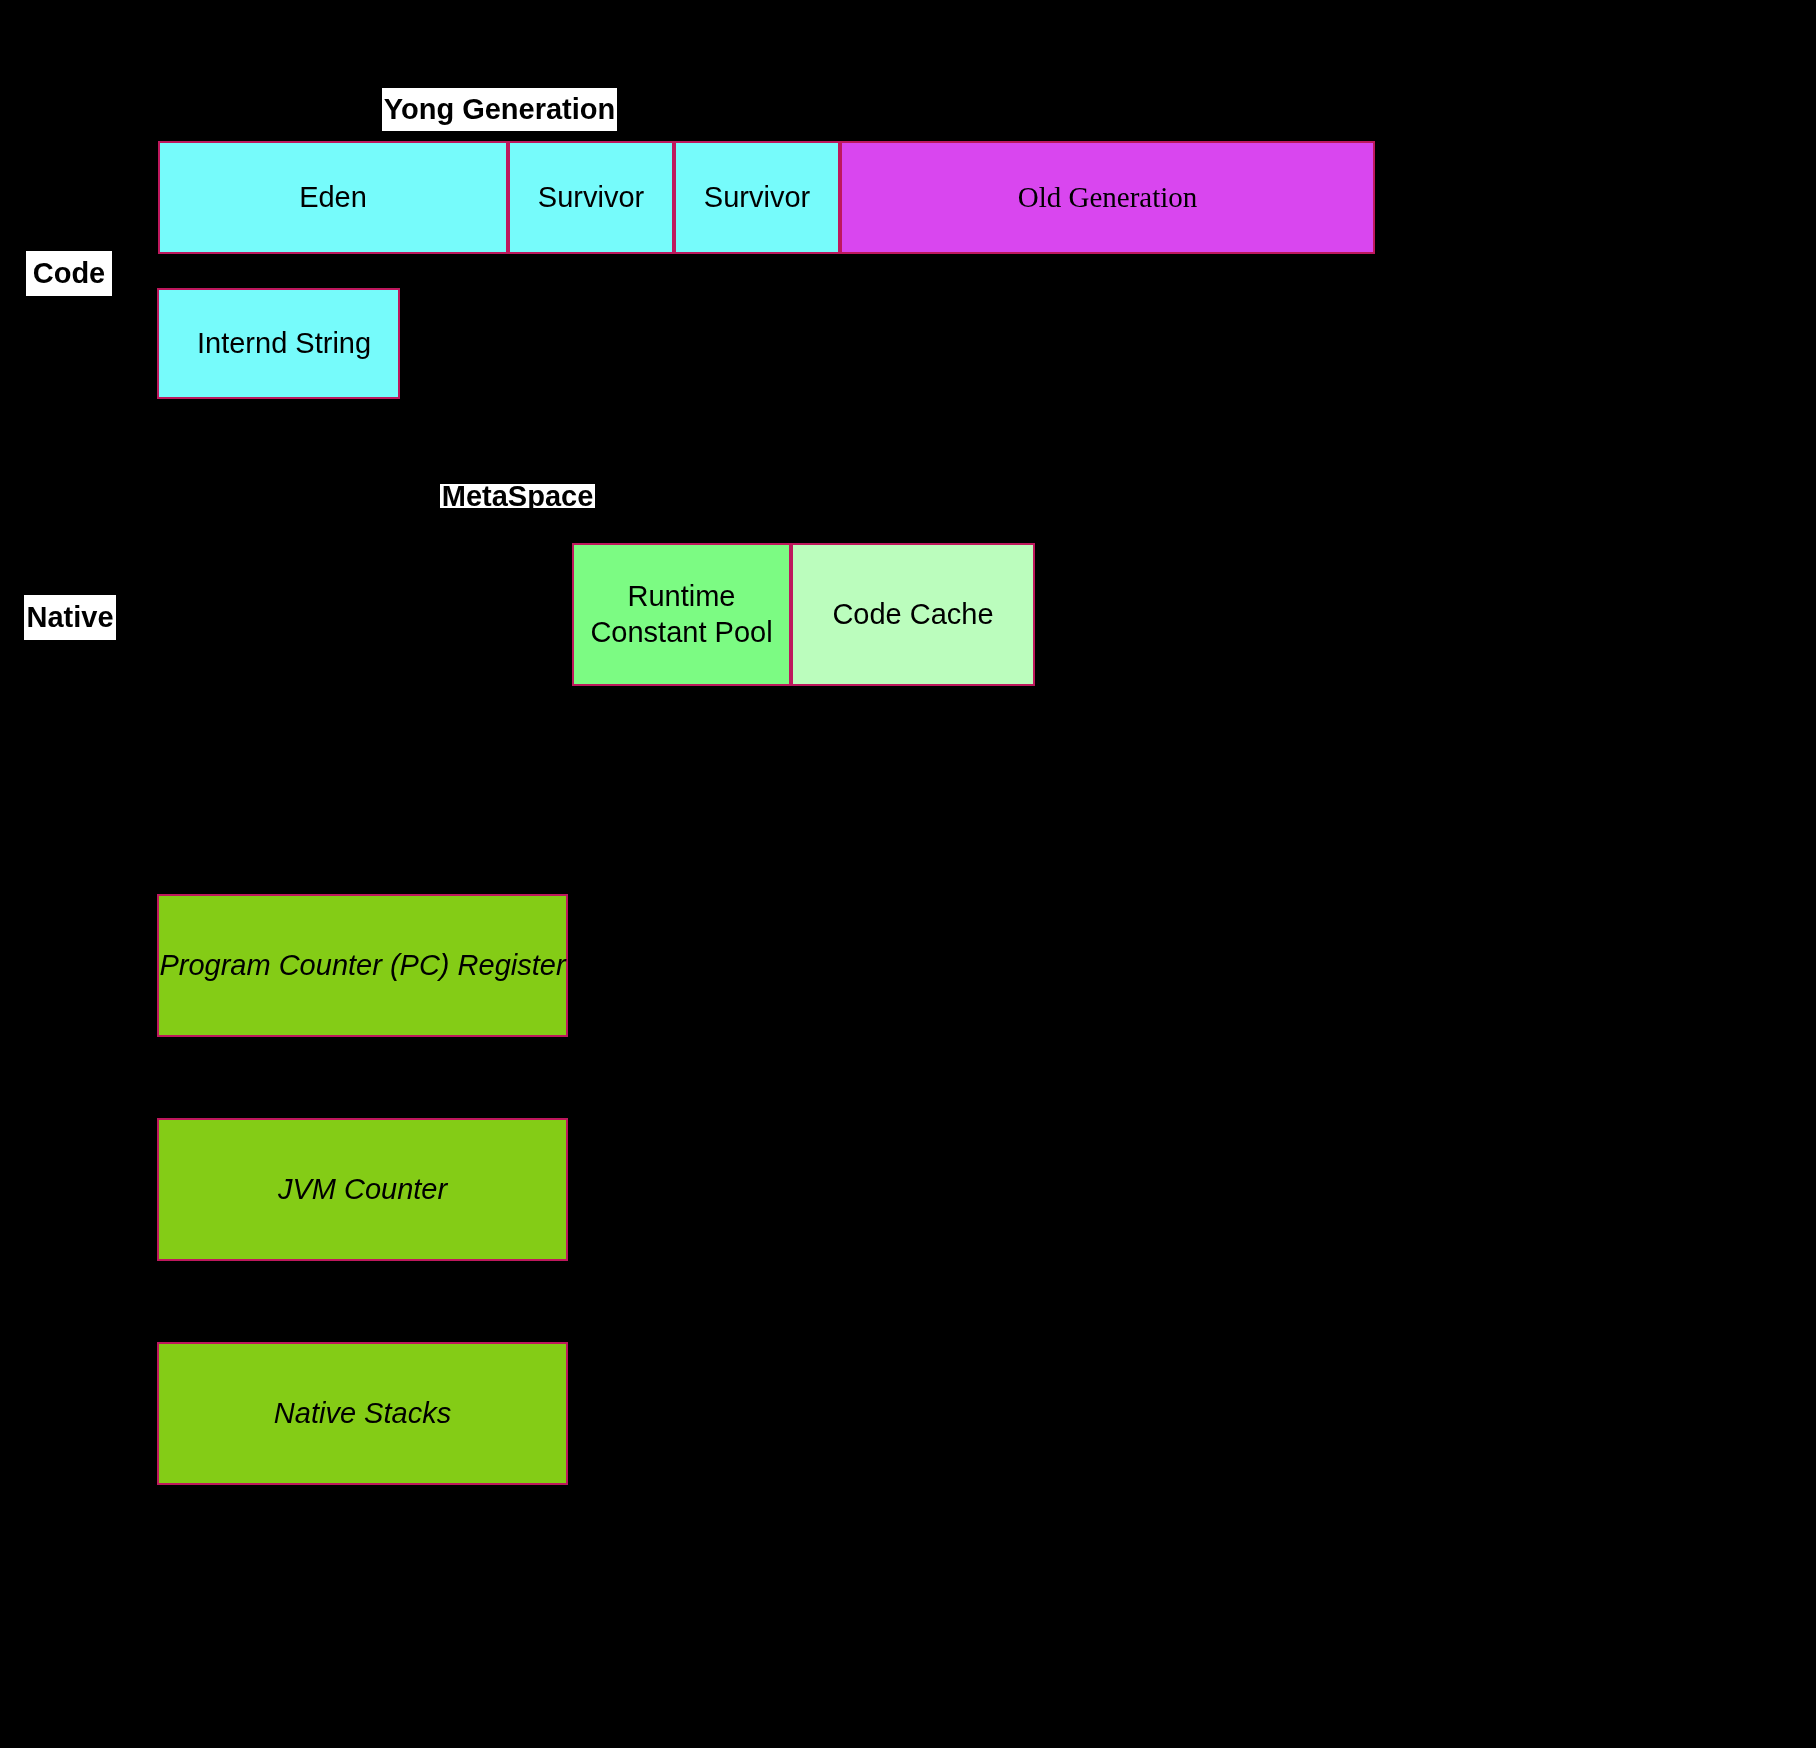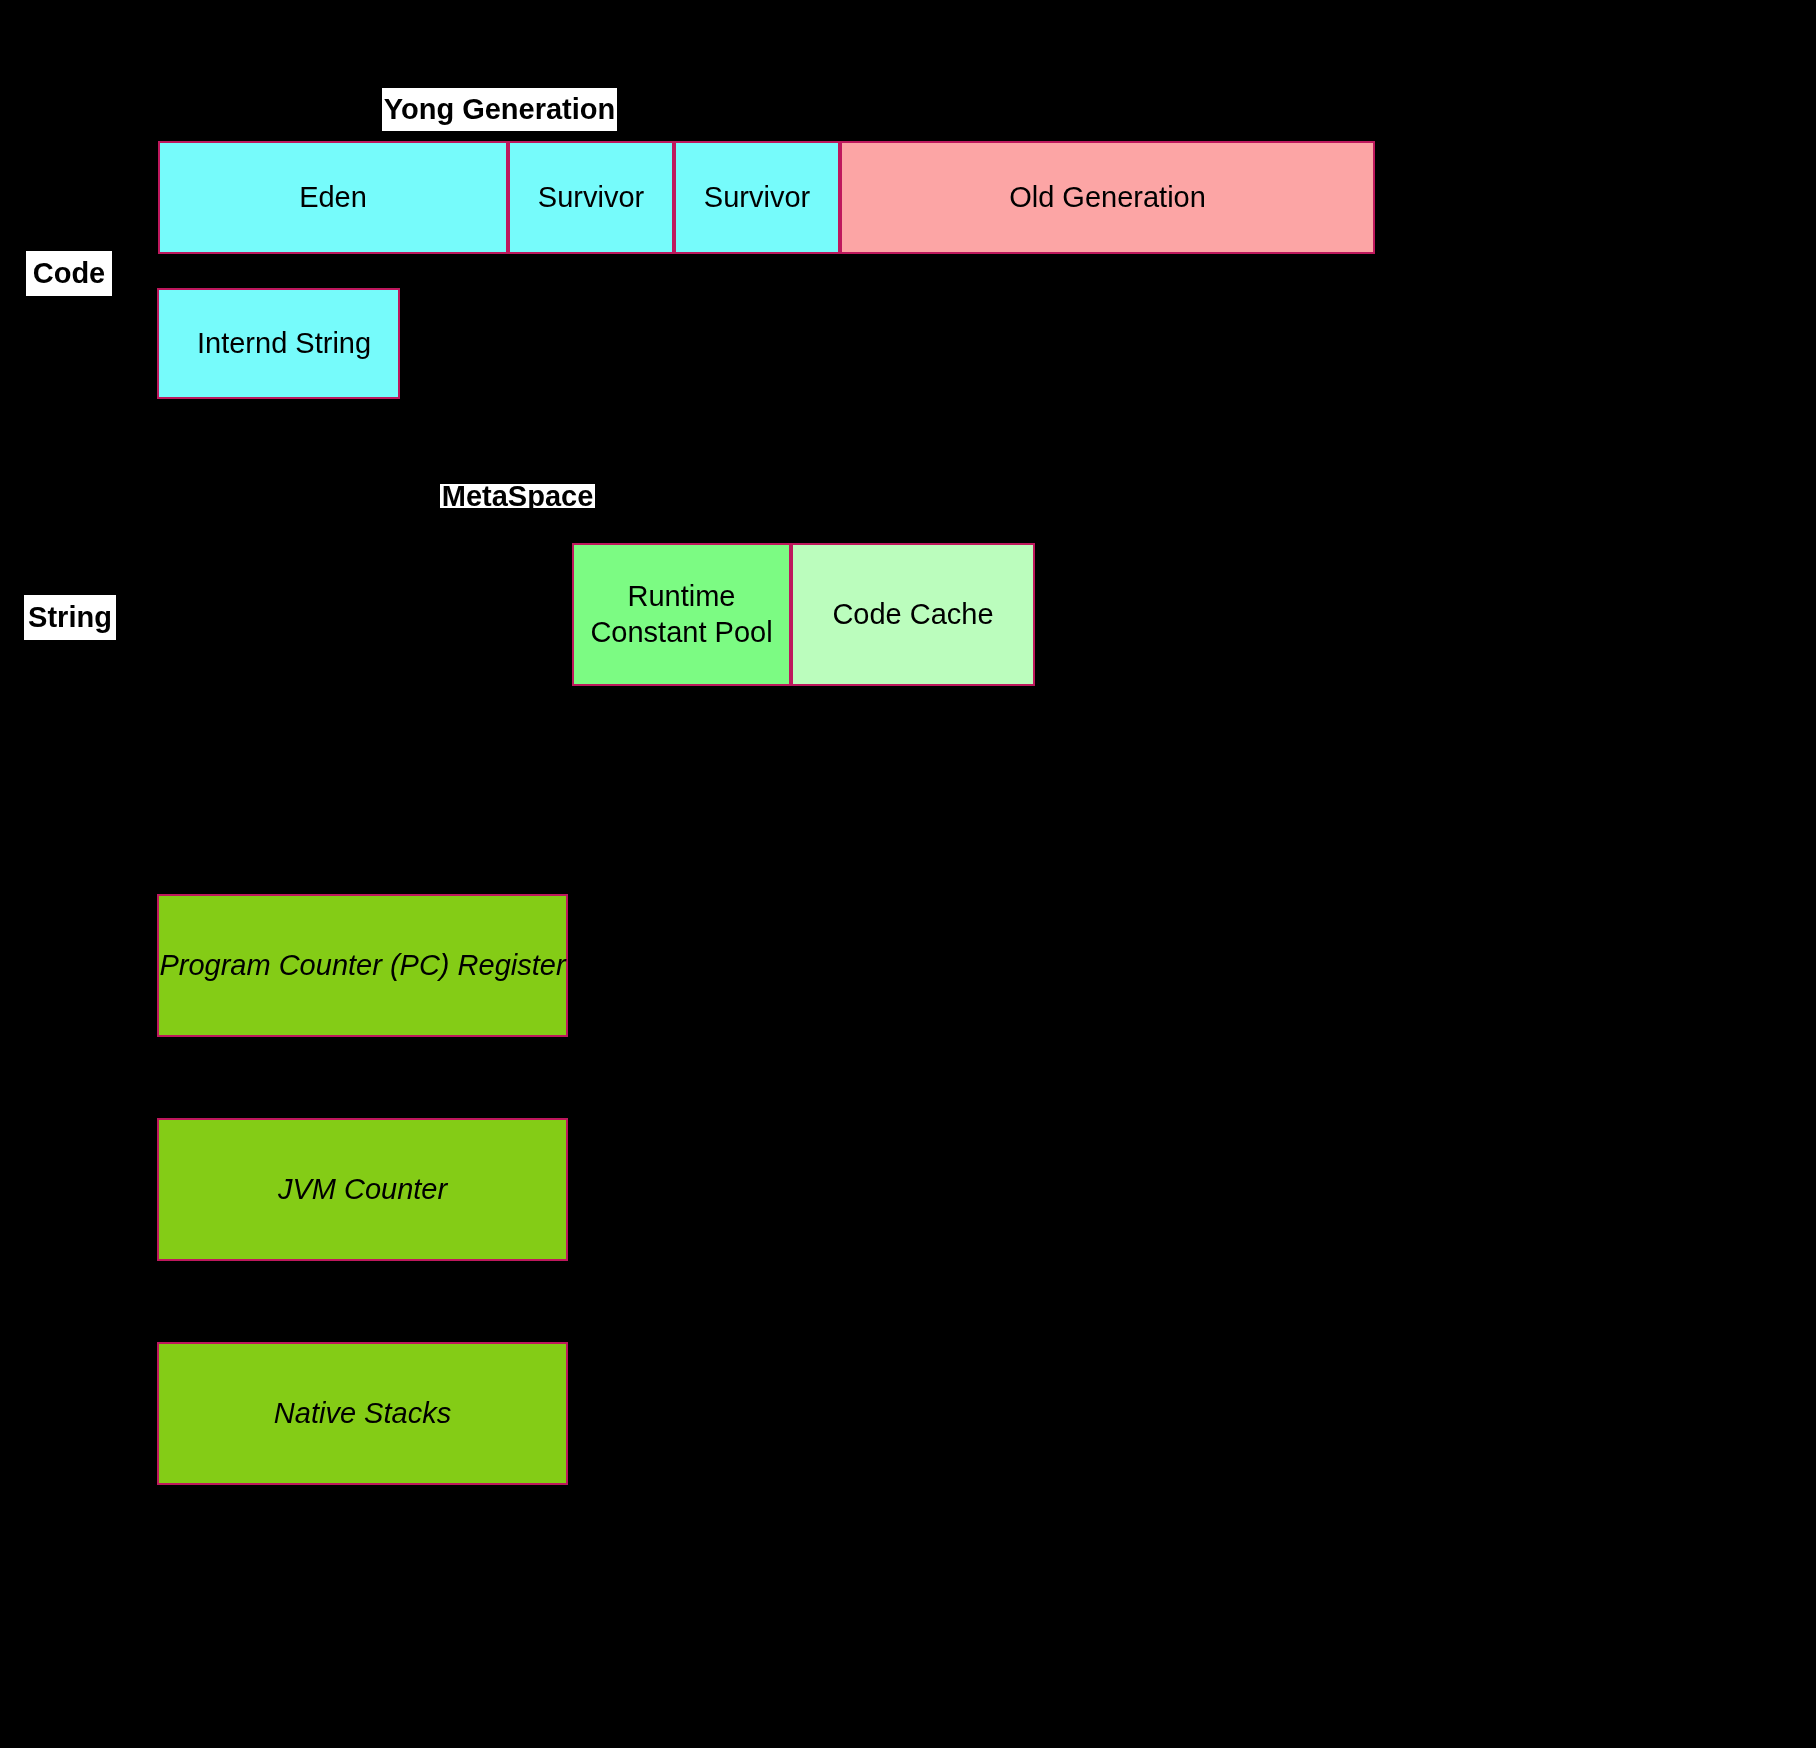--- a/index.html
+++ b/index.html
@@ -36,21 +36,21 @@
     font-weight: bold;
     font-size: 29px;
     display: flex;
     align-items: center;
     justify-content: center;
     padding: 8px 12px;
     white-space: nowrap;
   }
   .cyan   { background: #76fbfb; }
   .lcyan  { background: #84cc16; font-style: italic; }
-  .red    { background: #fca5a5; }
+  .red    { background: #d946ef; font-family: Liberation Serif, serif; }
   .green  { background: #7cfb83; }
   .lgreen { background: #bbfdbd; }
 </style>
 </head>
 <body>
 
 <div id="canvas">
 
   <div class="tag" style="left:382px; top:88px; width:235px; height:43px;">Yong Generation</div>
 
@@ -61,21 +61,21 @@
   <div class="box cyan" style="left:508px; top:141px; width:166px; height:113px;">Survivor</div>
 
   <div class="box cyan" style="left:674px; top:141px; width:166px; height:113px;">Survivor</div>
 
   <div class="box red" style="left:840px; top:141px; width:535px; height:113px;">Old Generation</div>
 
   <div class="box cyan" style="left:157px; top:288px; width:243px; height:111px; justify-content:flex-start; padding-left:38px;">Internd String</div>
 
   <div class="tag" style="left:397px; top:484px; width:155px; height:24px;margin-left:43px;">MetaSpace</div>
 
-  <div class="tag" style="left:24px; top:595px; width:92px; height:45px;">String</div>
+  <div class="tag" style="left:24px; top:595px; width:92px; height:45px;">Native</div>
 
 
   <div class="box green" style="left:572px; top:543px; width:219px; height:143px;">Runtime
 Constant Pool</div>
 
   <div class="box lgreen" style="left:791px; top:543px; width:244px; height:143px;">Code Cache</div>
 
   <div class="box lcyan" style="left:157px; top:894px; width:411px; height:143px;">Program Counter (PC) Register</div>
 
   <div class="box lcyan" style="left:157px; top:1118px; width:411px; height:143px;">JVM Counter</div>

